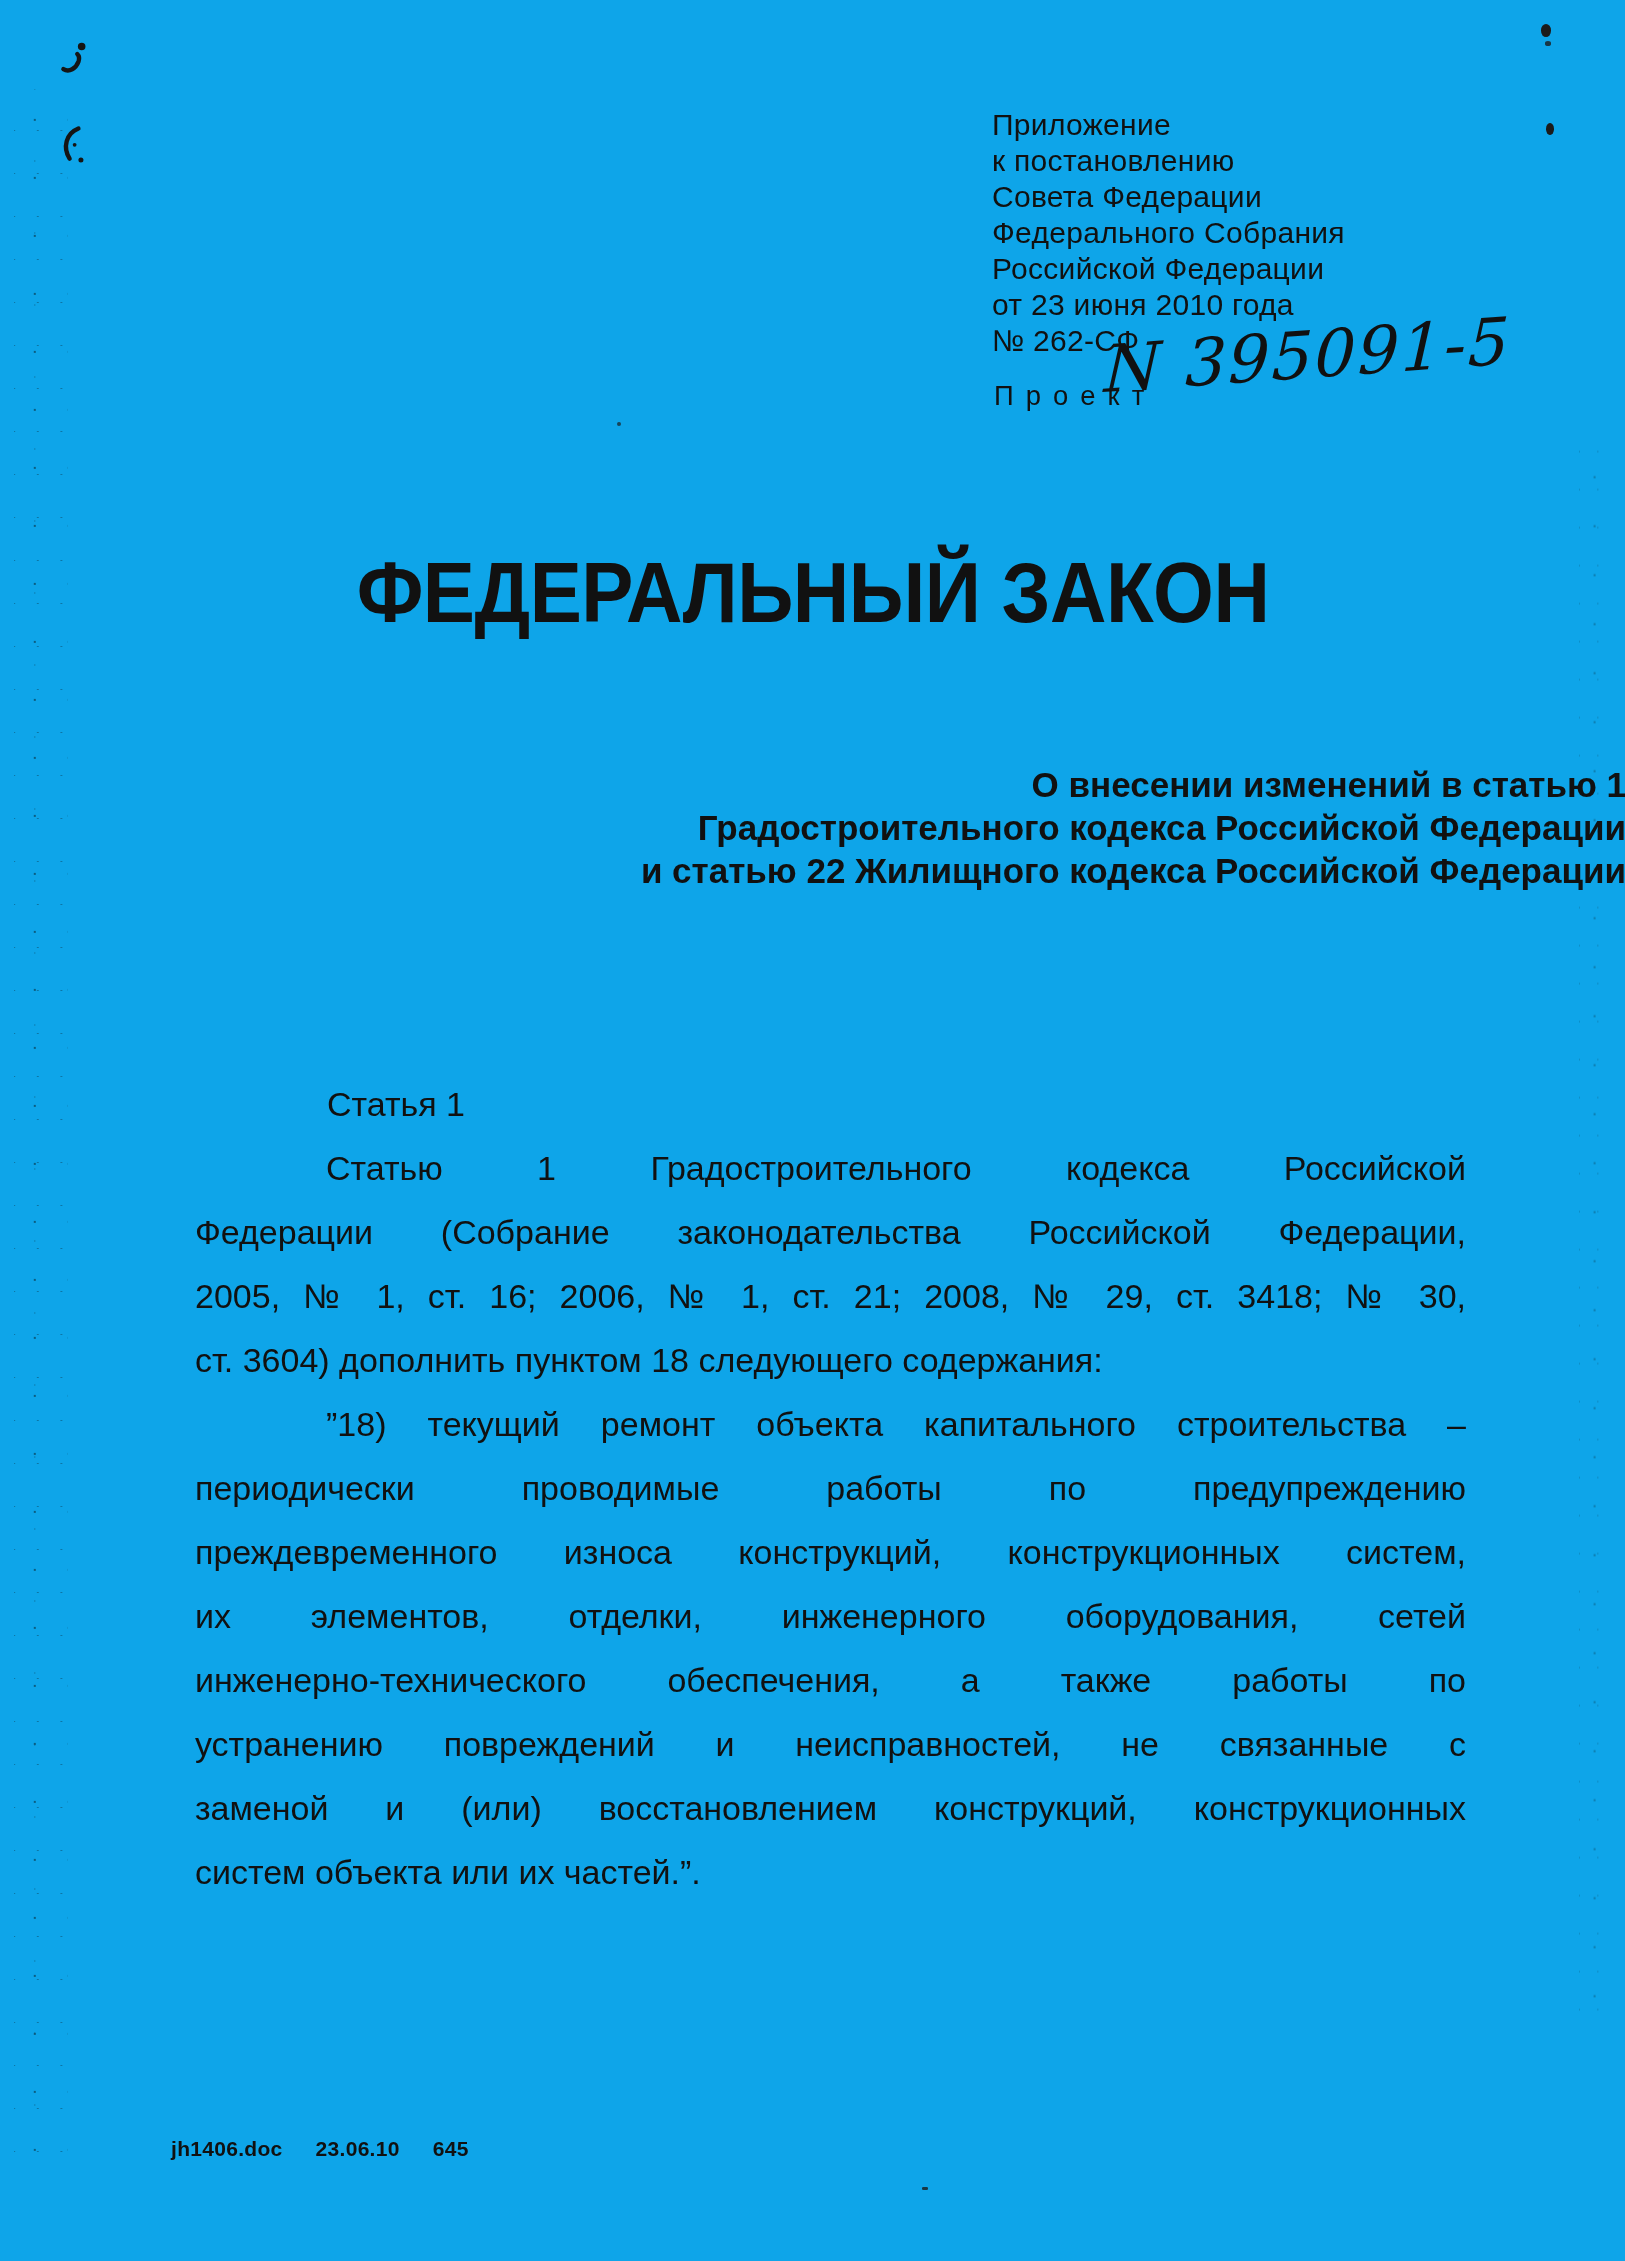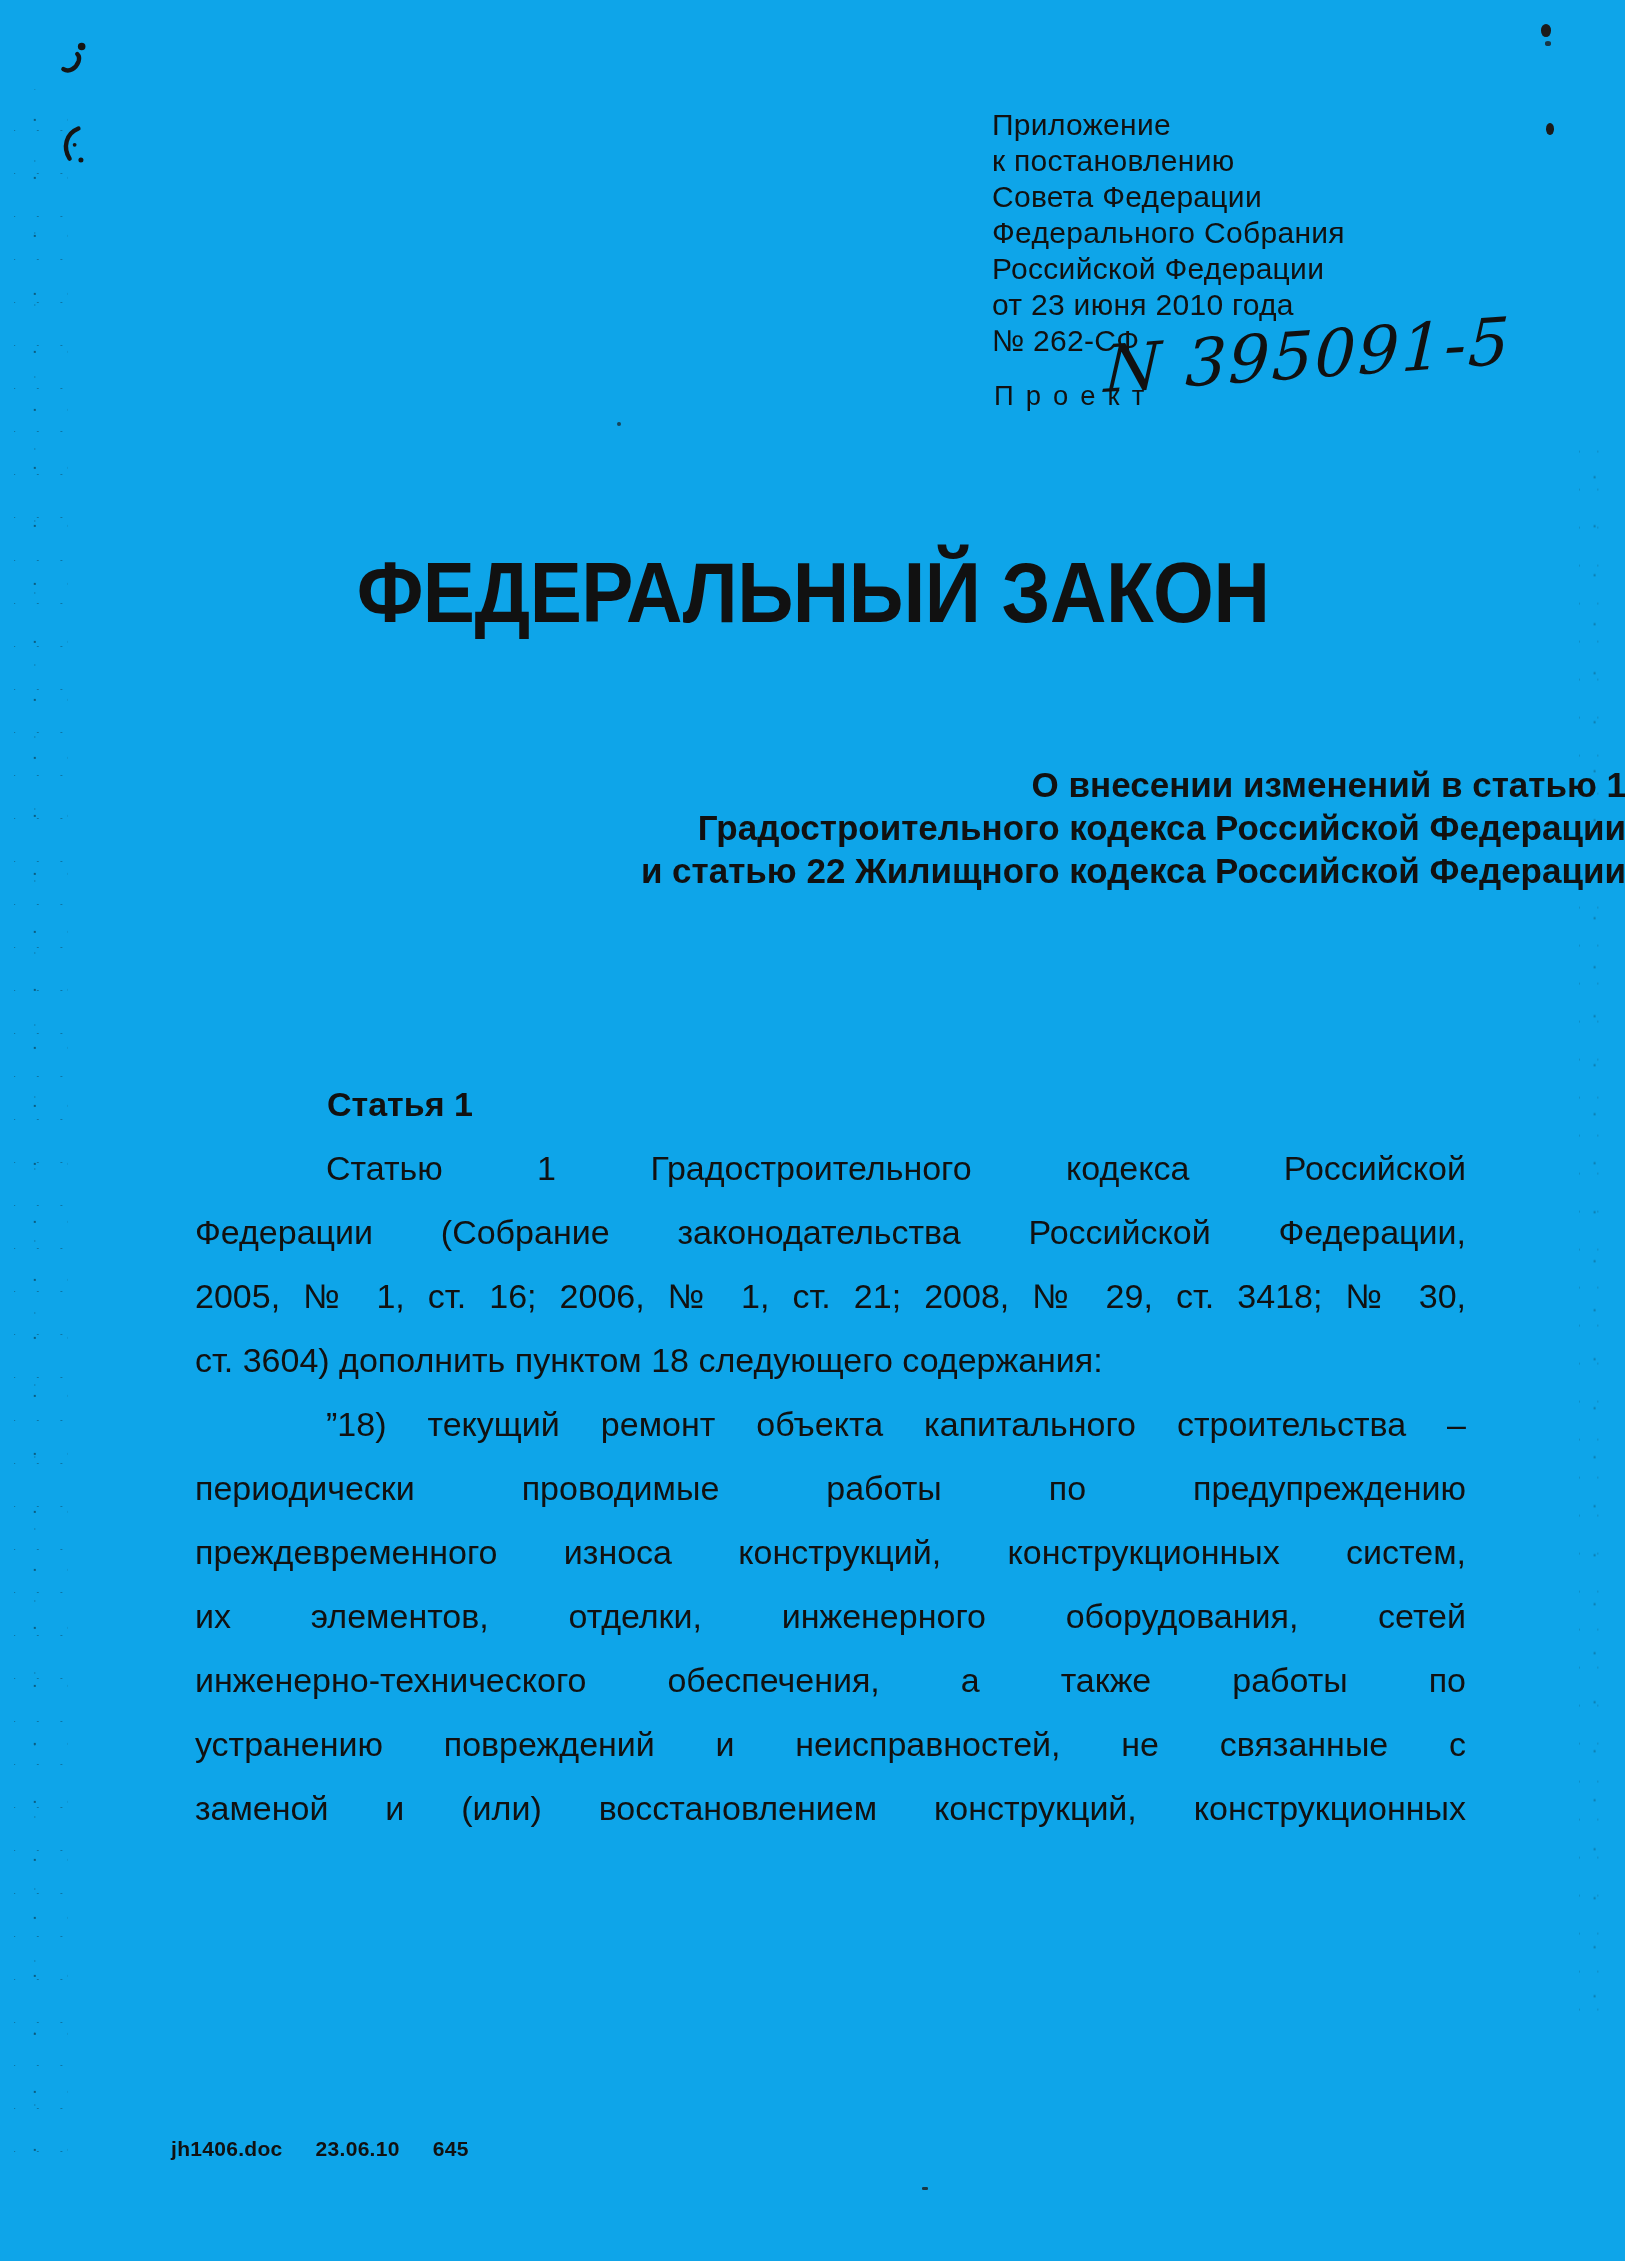--- a/index.html
+++ b/index.html
@@ -72,21 +72,21 @@
   
   .body-text{
     position:absolute;left:195px;top:1072px;width:1271px;
     font-size:34px;
   }
   .line{
     height:64px;line-height:64px;white-space:nowrap;overflow:visible;
   }
   .jl{white-space:normal;text-align:justify;text-align-last:justify;}
   .ind{padding-left:131px;}
-  .heading{font-weight:bold;padding-left:132px;}
+  .heading{font-weight:normal;padding-left:132px;}
   
   .footer{
     position:absolute;left:171px;top:2137px;
     font-size:21px;font-weight:bold;letter-spacing:0.3px;
   }
   .footer span{margin-right:33px;}
 </style>
 </head>
 <body>
 
@@ -141,20 +141,21 @@
         <div class="line jl">Федерации (Собрание законодательства Российской Федерации,</div>
         <div class="line jl">2005, № 1, ст. 16; 2006, № 1, ст. 21; 2008, № 29, ст. 3418; № 30,</div>
         <div class="line">ст. 3604) дополнить пунктом 18 следующего содержания:</div>
         <div class="line jl ind">”18) текущий ремонт объекта капитального строительства –</div>
         <div class="line jl">периодически проводимые работы по предупреждению</div>
         <div class="line jl">преждевременного износа конструкций, конструкционных систем,</div>
         <div class="line jl">их элементов, отделки, инженерного оборудования, сетей</div>
         <div class="line jl">инженерно-технического обеспечения, а также работы по</div>
         <div class="line jl">устранению повреждений и неисправностей, не связанные с</div>
         <div class="line jl">заменой и (или) восстановлением конструкций, конструкционных</div>
+        <div class="line">систем объекта или их частей.”.</div>
       </div>
   </div>
 
   <div class="footer">
     <span>jh1406.doc</span><span>23.06.10</span><span>645</span>
   </div>
 
 </div>
 
 

